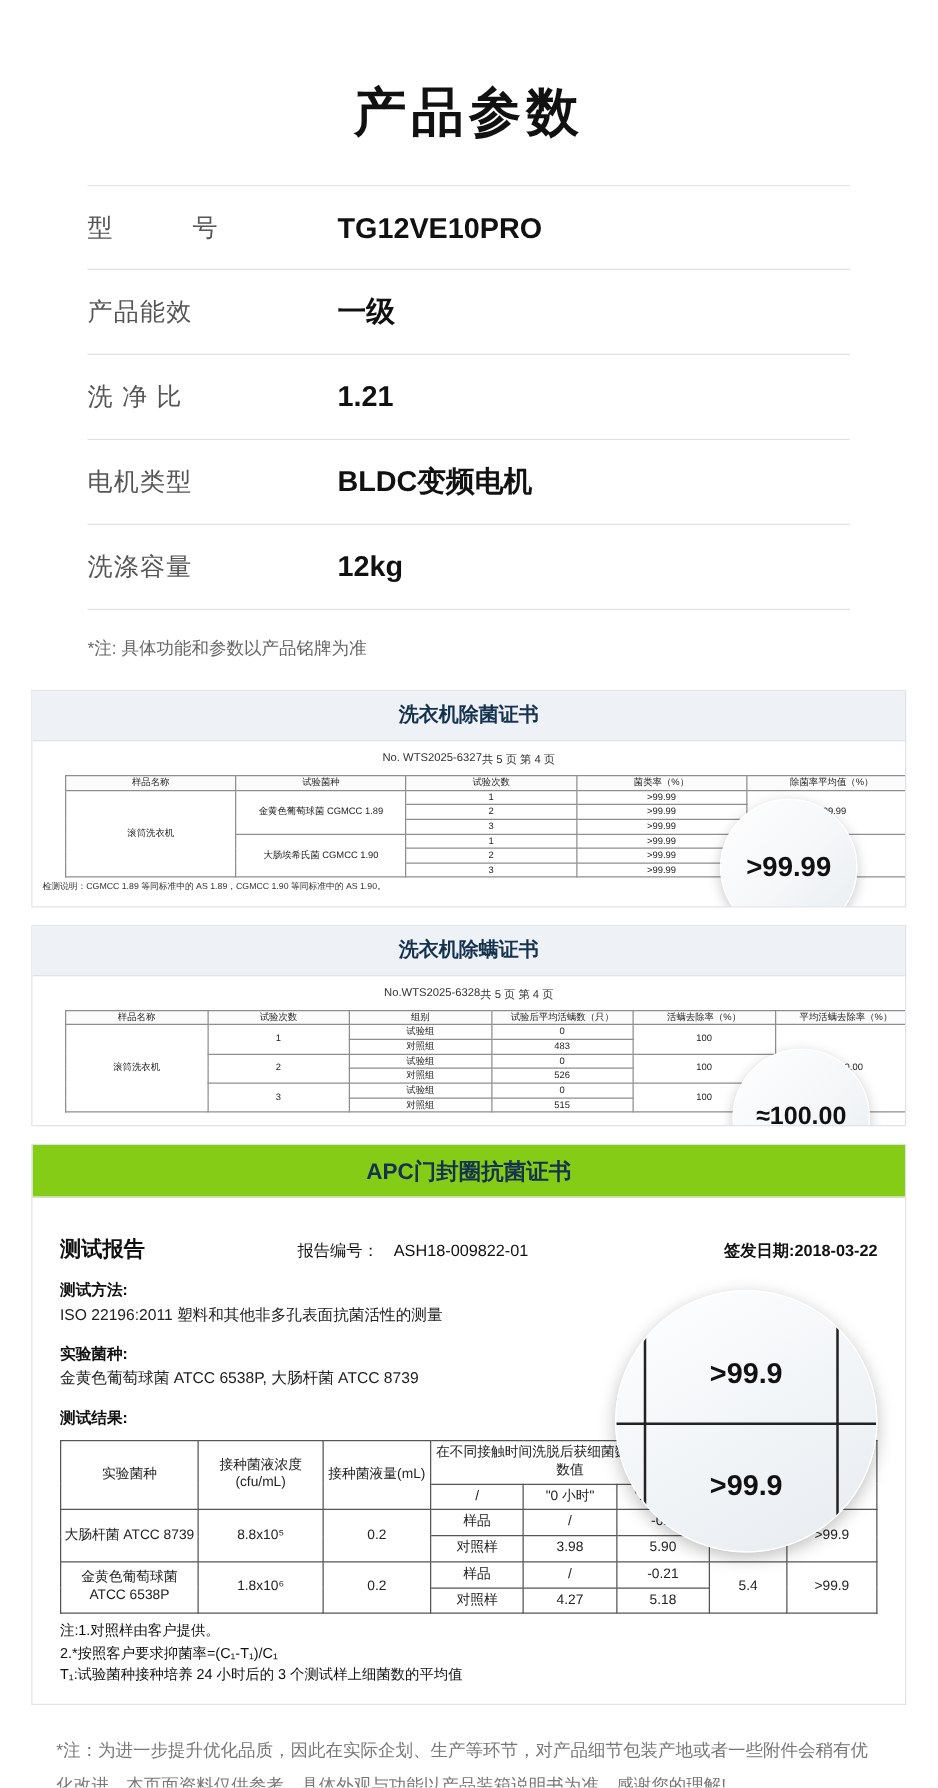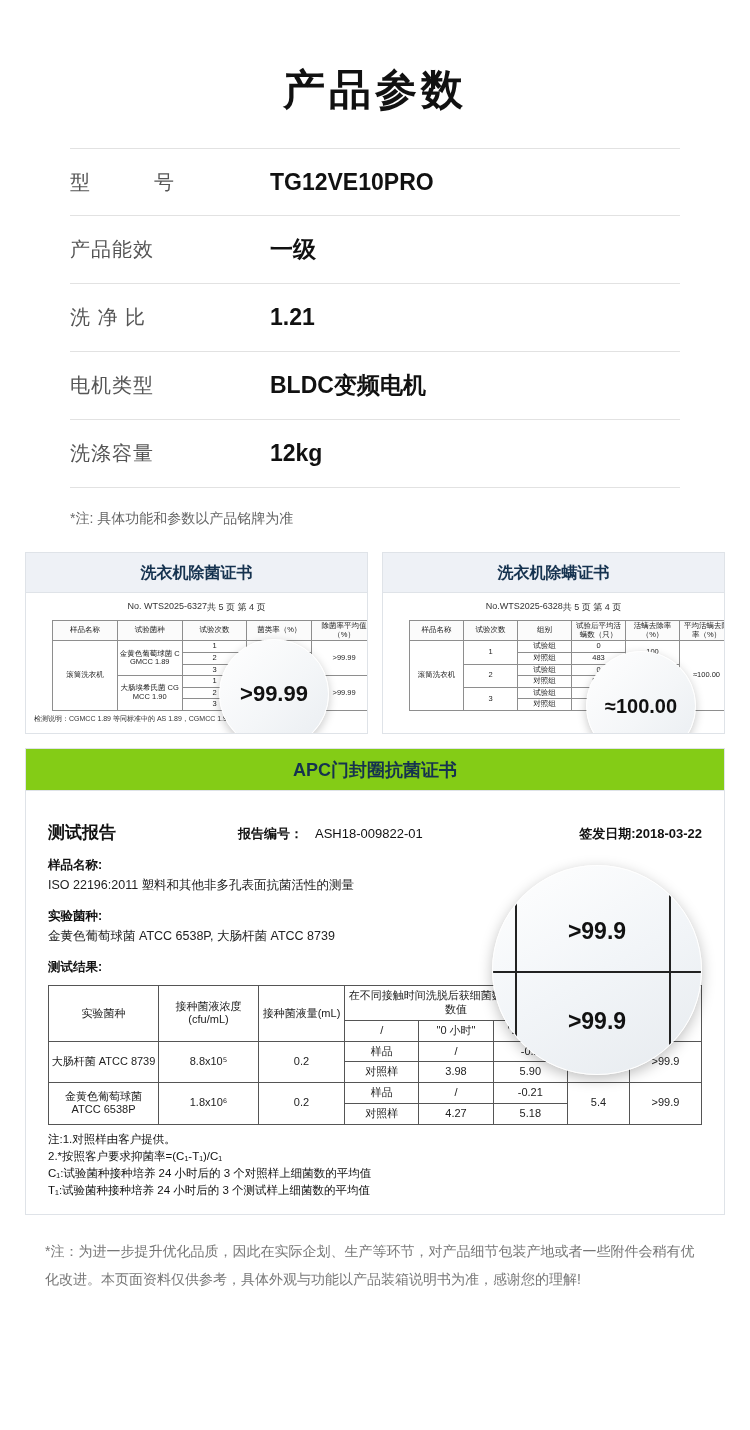--- a/index.html
+++ b/index.html
@@ -55,20 +55,21 @@
     font-size: 14px;
     color: #666;
   }
 
   
   .cert-row {
     display: flex;
     gap: 14px;
     width: 700px;
     margin: 24px auto 0 auto;
+    flex-direction: column;
   }
   .cert-card {
     flex: 1;
     border: 1px solid #dfe3e8;
     background: #fff;
     position: relative;
     overflow: hidden;
   }
   .cert-head {
     background: #eef1f6;
@@ -168,21 +169,21 @@
     width: 2px; height: 46px;
     background: #ef7b20;
   }
   .rep-row {
     display: flex;
     align-items: baseline;
     margin-top: 16px;
     font-size: 13px;
   }
   .rep-title { font-size: 17px; font-weight: bold; color: #111; width: 190px; }
-  .rep-no-label { font-weight: bold; color: #111; }
+  .rep-no-label { font-weight: normal; color: #111; }
   .rep-no-val { margin-left: 12px; color: #111; }
   .rep-date { margin-left: auto; font-weight: bold; color: #111; }
   .sec { margin-top: 12px; font-size: 12.5px; line-height: 1.55; }
   .sec b { color: #111; }
   table.sgs {
     width: 100%;
     border-collapse: collapse;
     font-size: 11px;
     margin-top: 8px;
     table-layout: fixed;
@@ -373,21 +374,21 @@
     <div class="sgs-body">
 
       <div class="rep-row">
         <div class="rep-title">测试报告</div>
         <div class="rep-no-label">报告编号：</div>
         <div class="rep-no-val">ASH18-009822-01</div>
         <div class="rep-date">签发日期:2018-03-22</div>
       </div>
 
       <div class="sec">
-        <b>样品名称:</b><br>
+        <b>测试方法:</b><br>
         <span>ISO 22196:2011 塑料和其他非多孔表面抗菌活性的测量</span>
       </div>
       <div class="sec">
         <b>实验菌种:</b><br>
         <span>金黄色葡萄球菌 ATCC 6538P, 大肠杆菌 ATCC 8739</span>
       </div>
       <div class="sec">
         <b>测试结果:</b>
       </div>
 
@@ -437,21 +438,20 @@
           <td>对照样</td>
           <td>4.27</td>
           <td>5.18</td>
         </tr>
       </tbody>
         </table>
 
       <div class="sgs-notes">
         <div>注:1.对照样由客户提供。</div>
         <div>2.*按照客户要求抑菌率=(C₁-T₁)/C₁</div>
-        <div>C₁:试验菌种接种培养 24 小时后的 3 个对照样上细菌数的平均值</div>
         <div>T₁:试验菌种接种培养 24 小时后的 3 个测试样上细菌数的平均值</div>
       </div>
 
       <div class="bubble-3">
         <span class="bl h" style="top:105px"></span>
         <span class="bl v" style="left:22px"></span>
         <span class="bl v" style="left:176px"></span>
         <span class="val" style="top:52px">&gt;99.9</span>
         <span class="val" style="top:142px">&gt;99.9</span>
       </div>

